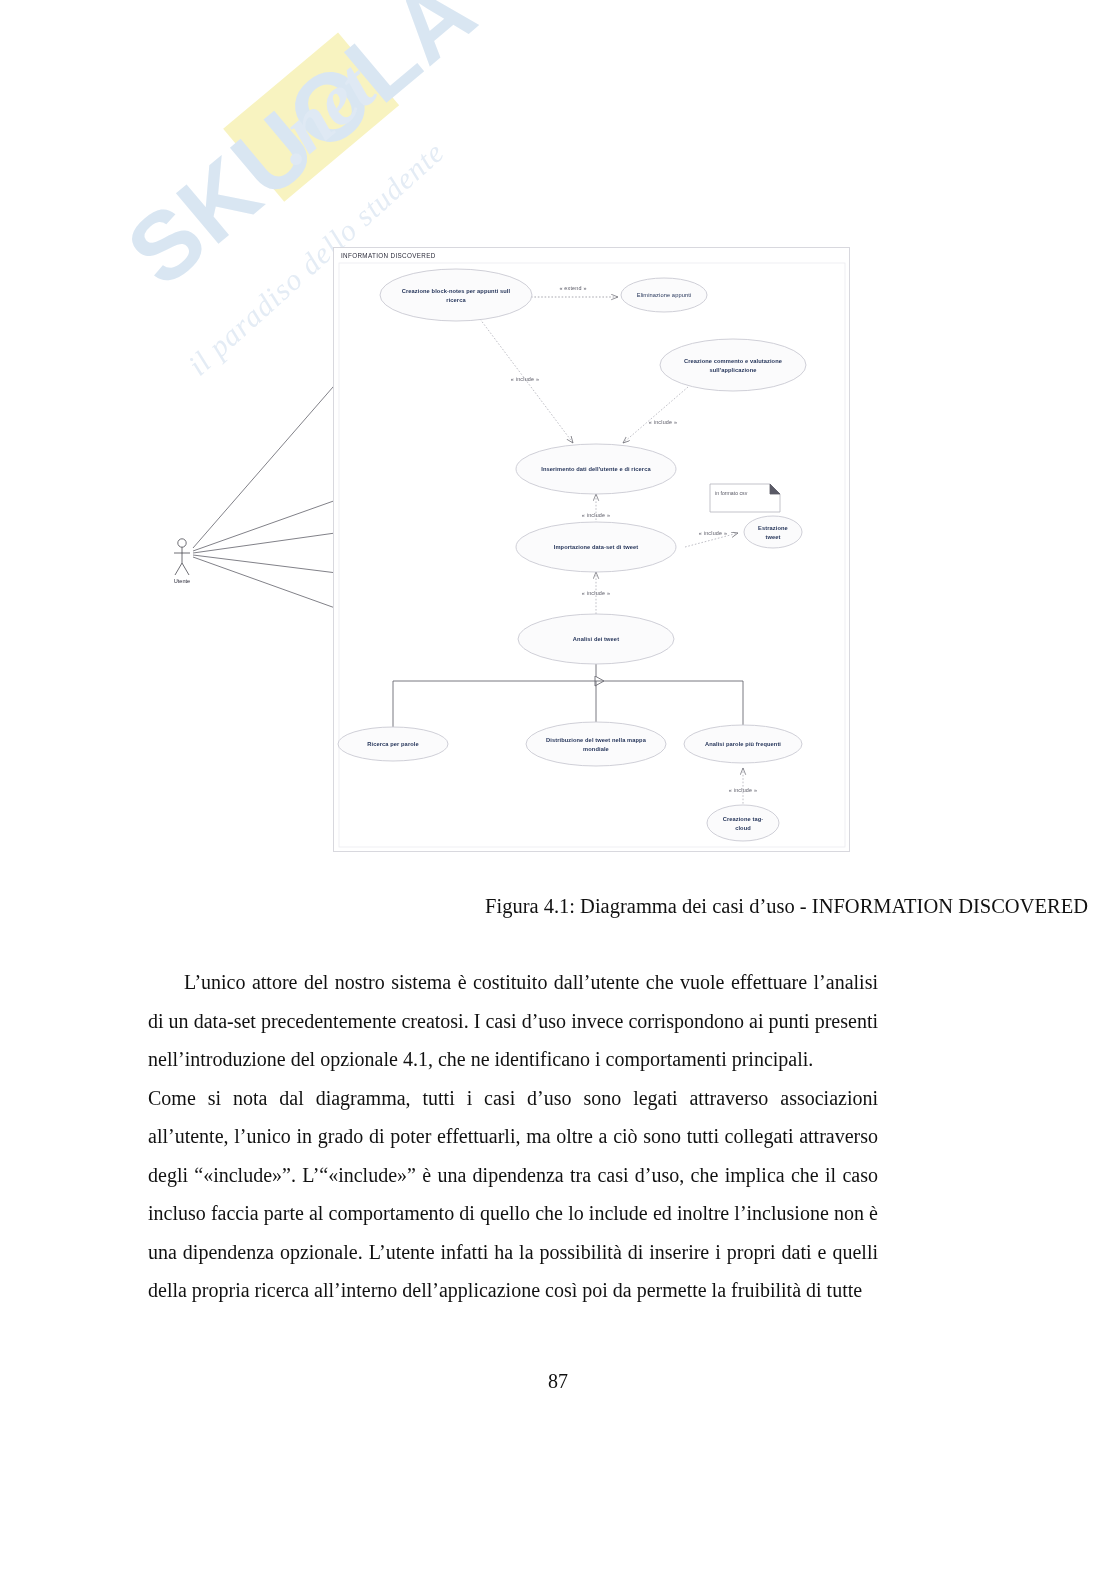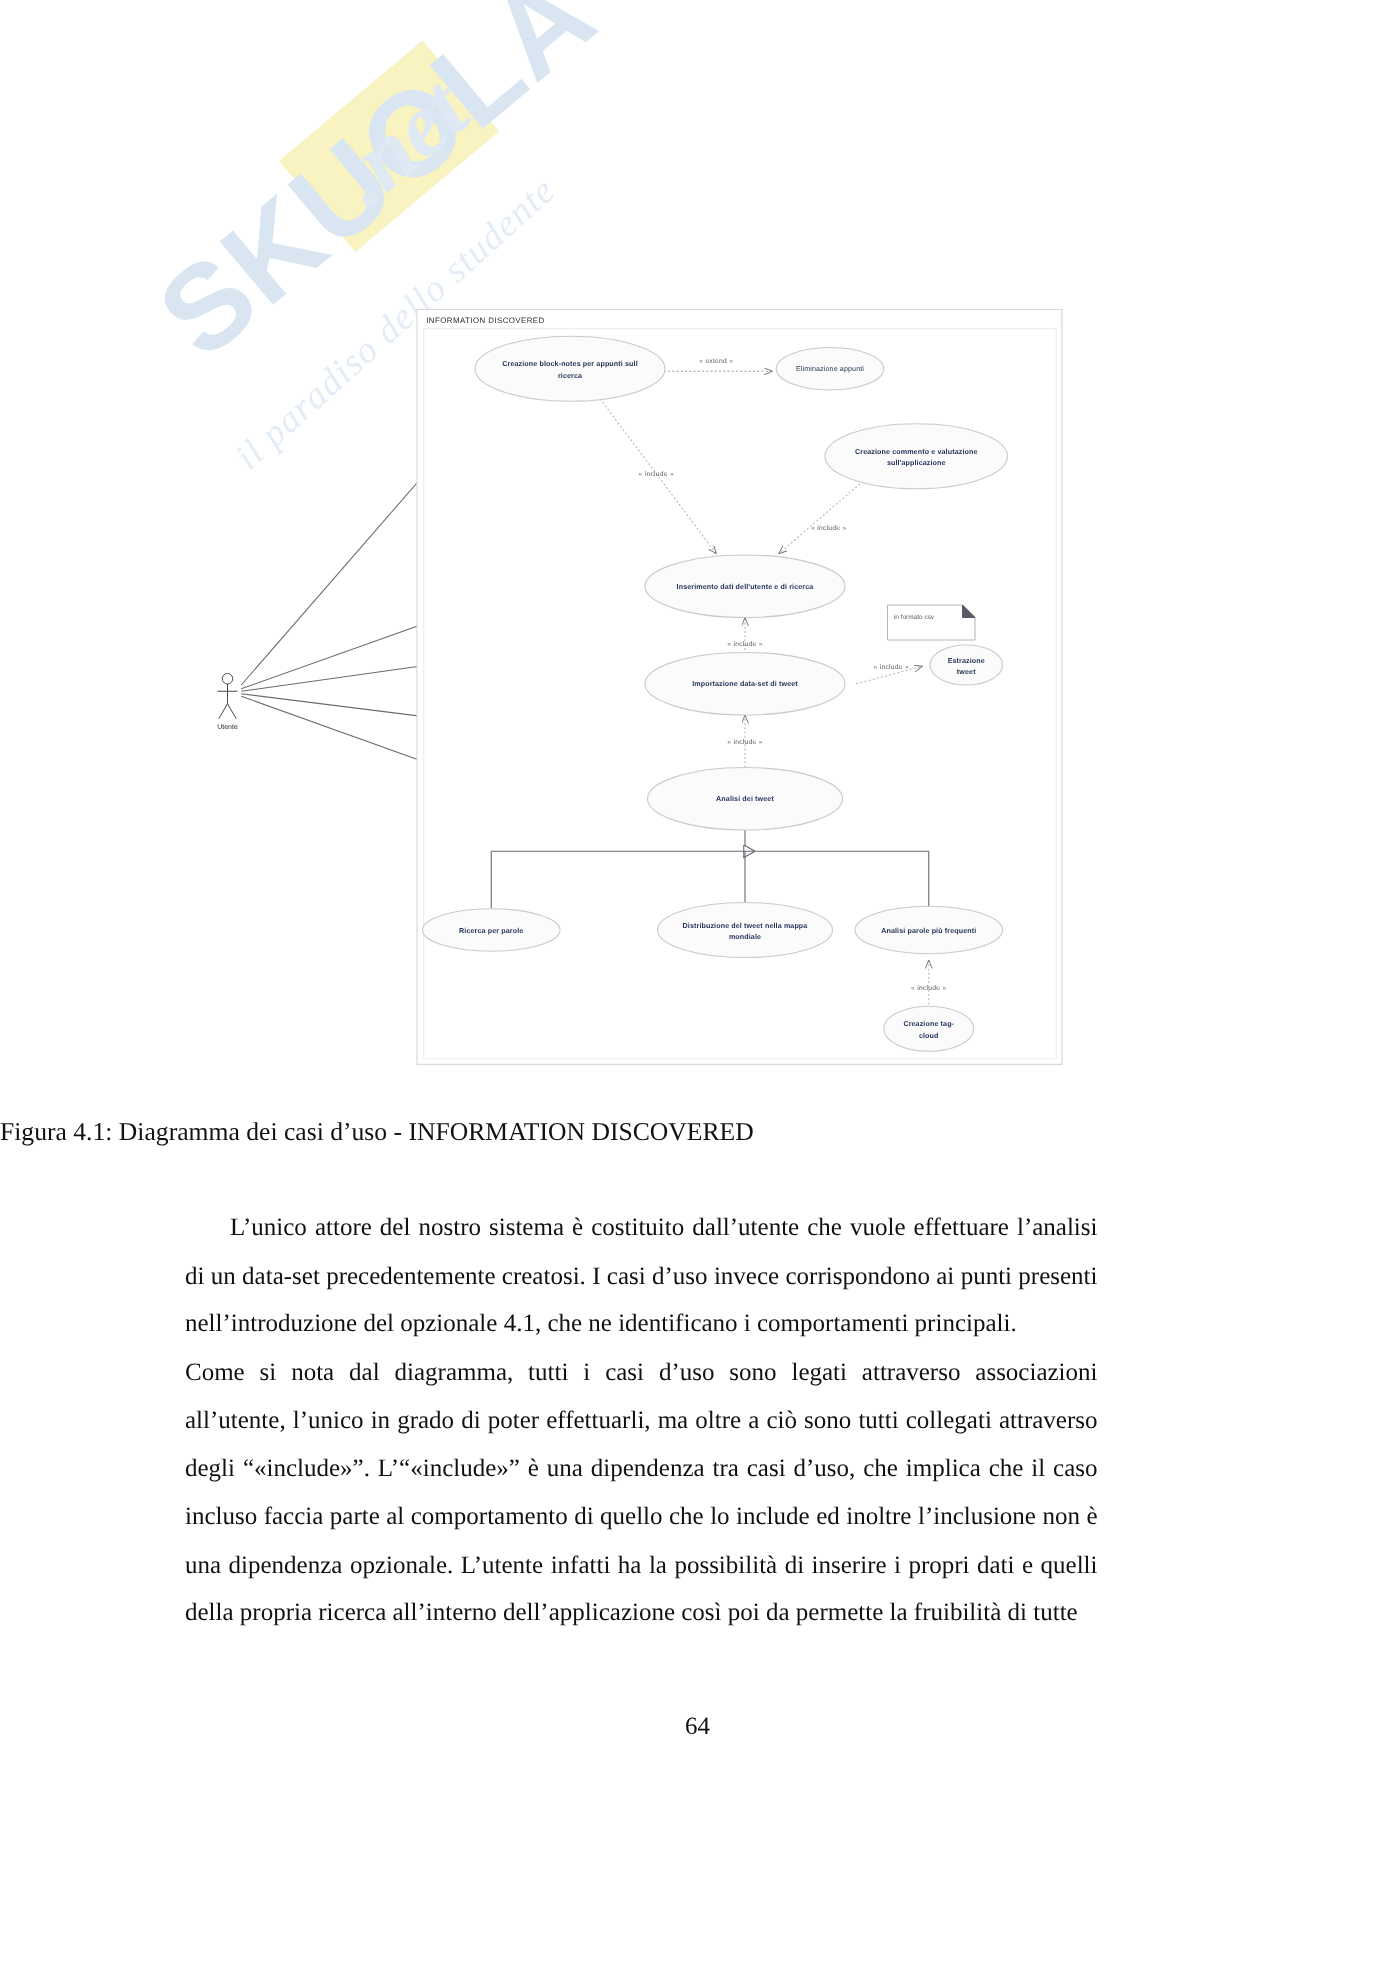--- a/index.html
+++ b/index.html
@@ -87,21 +87,21 @@
     height: 80px;
     z-index: 3;
   }
 
   
   #caption {
     position: absolute;
     left: 0;
     top: 895px;
     width: 1088px;
-    text-align: left;
+    text-align: right;
     font-size: 20.5px;
     z-index: 4;
   }
 
   
   #bodytext {
     position: absolute;
     left: 148px;
     top: 963px;
     width: 730px;
@@ -289,13 +289,13 @@
 </svg>
 </div>
 
 <div id="caption">Figura 4.1: Diagramma dei casi d’uso - INFORMATION DISCOVERED</div>
 
 <div id="bodytext">
   <p class="indented">L’unico attore del nostro sistema è costituito dall’utente che vuole effettuare l’analisi di un data-set precedentemente creatosi. I casi d’uso invece corrispondono ai punti presenti nell’introduzione del opzionale 4.1, che ne identificano i comportamenti principali.</p>
   <p>Come si nota dal diagramma, tutti i casi d’uso sono legati attraverso associazioni all’utente, l’unico in grado di poter effettuarli, ma oltre a ciò sono tutti collegati attraverso degli “«include»”. L’“«include»” è una dipendenza tra casi d’uso, che implica che il caso incluso faccia parte al comportamento di quello che lo include ed inoltre l’inclusione non è una dipendenza opzionale. L’utente infatti ha la possibilità di inserire i propri dati e quelli della propria ricerca all’interno dell’applicazione così poi da permette la fruibilità di tutte</p>
 </div>
 
-<div id="pagenum">64</div>
+<div id="pagenum">87</div>
 
 </body></html>

